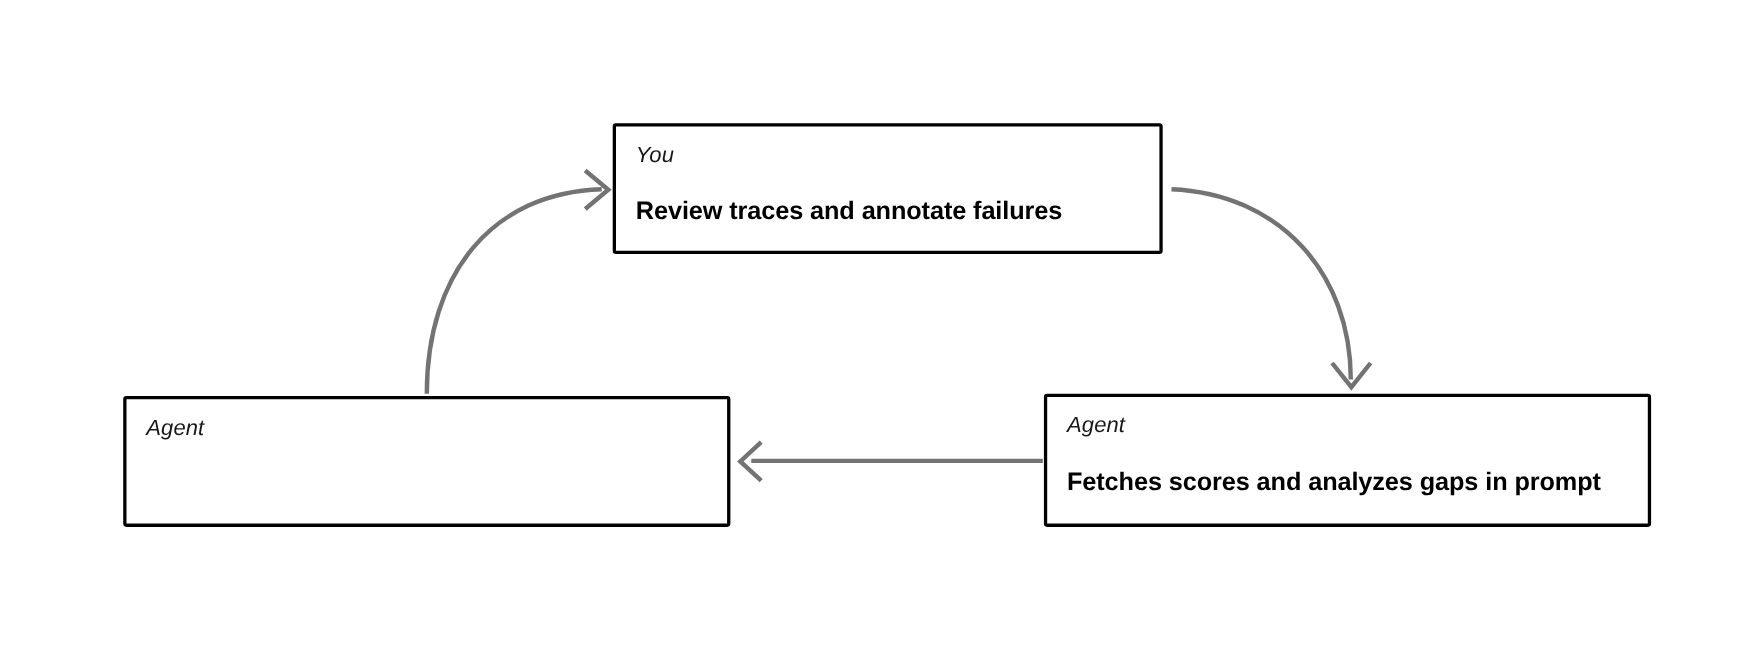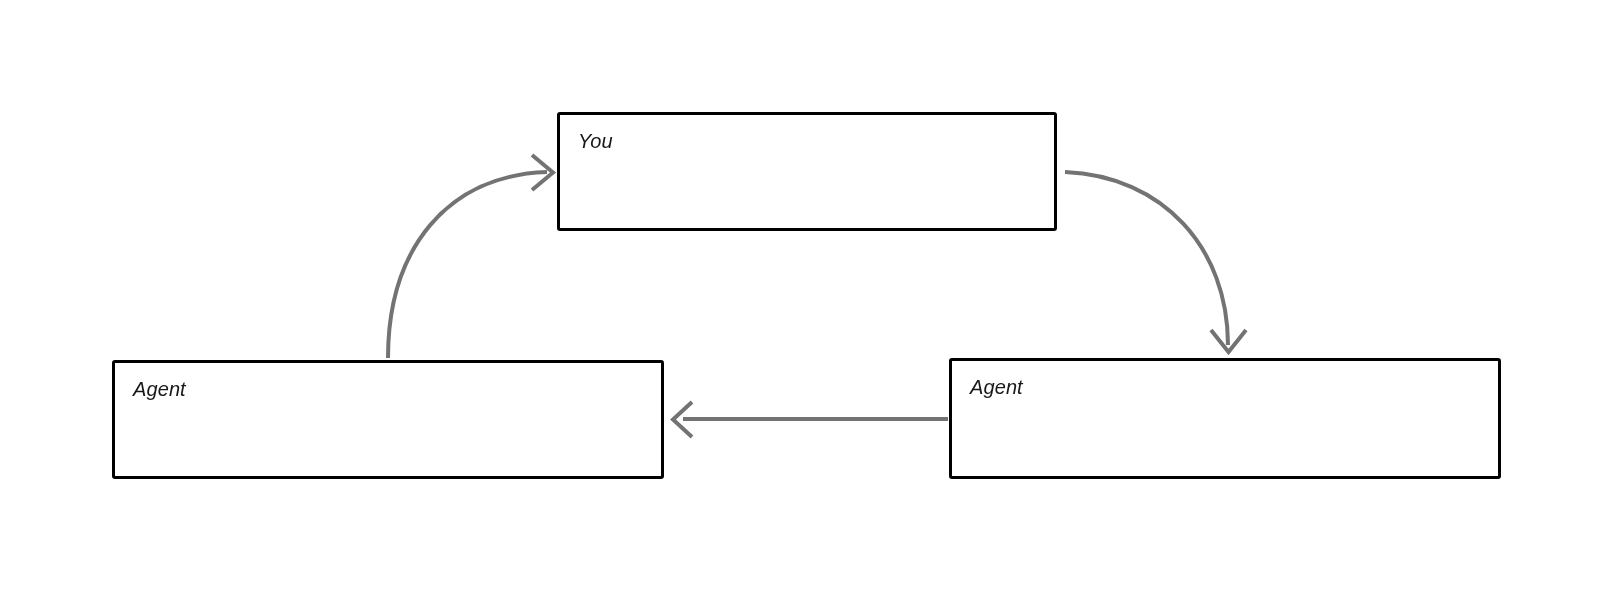--- a/index.html
+++ b/index.html
@@ -101,23 +101,25 @@
     </g>
 
     <g>
       <path class="edge-path" d="M 925,419 L 660,419"></path>
       <path class="edge-head" d="M 669,402 L 650,419.5 L 669,437"></path>
     </g>
   </svg>
 
   <div class="node" id="node-you">
     <div class="node-role">You</div>
+    <div class="node-title">Review traces and annotate failures</div>
   </div>
 
   <div class="node" id="node-update">
     <div class="node-role">Agent</div>
   </div>
 
   <div class="node" id="node-fetch">
     <div class="node-role">Agent</div>
+    <div class="node-title">Fetches scores and analyzes gaps in prompt</div>
   </div>
 
 </div>
 
 </body></html>

